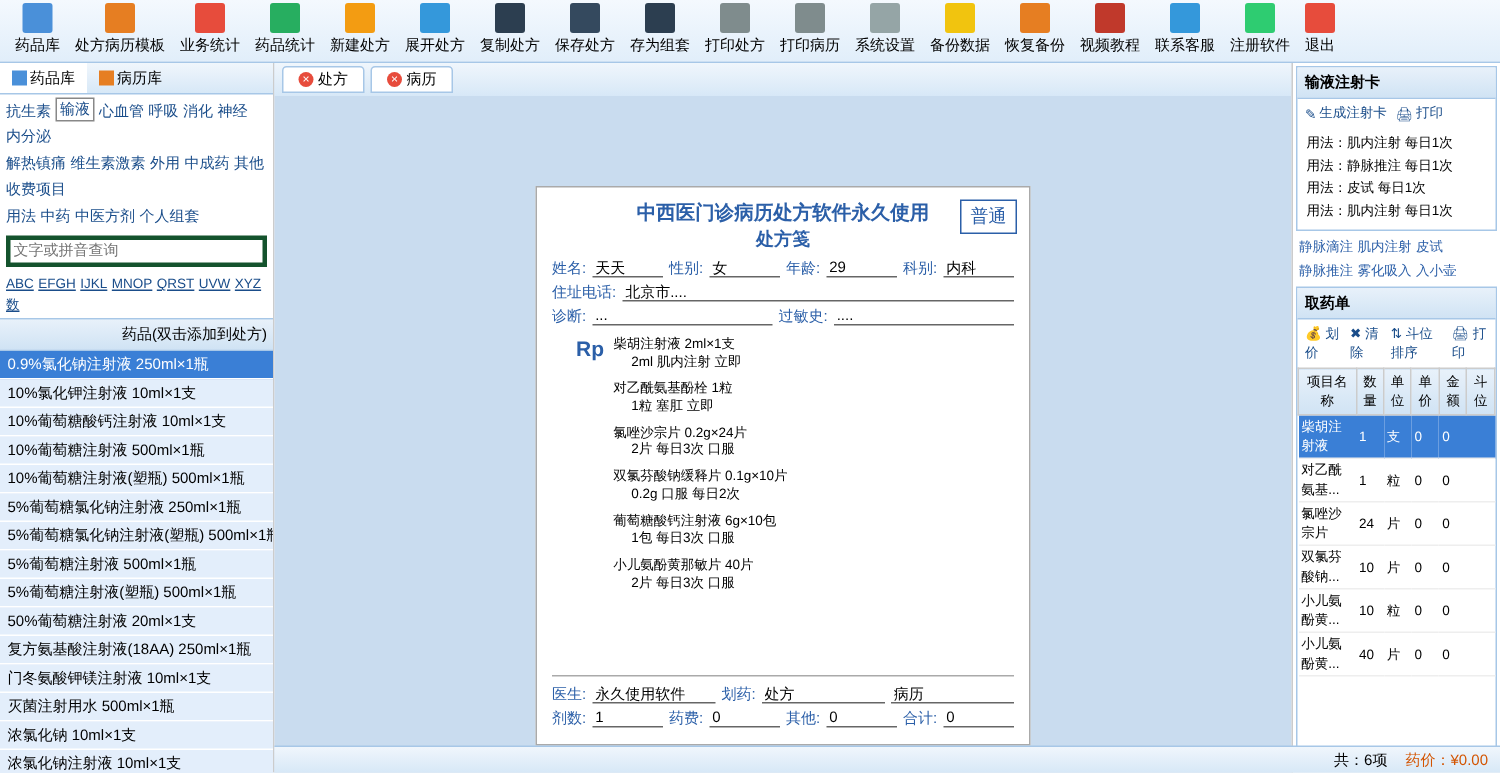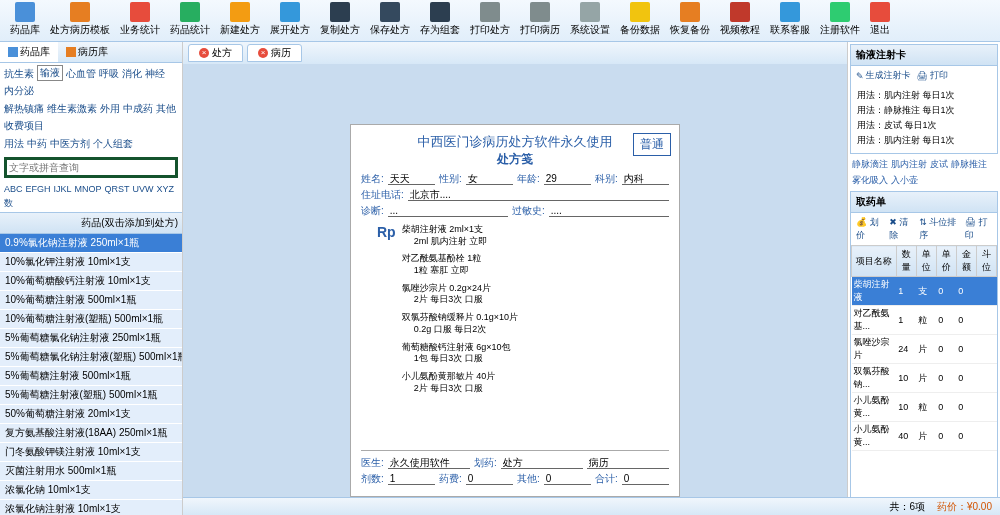--- a/index.html
+++ b/index.html
@@ -7,46 +7,46 @@
 
 .toolbar { display: flex; background: linear-gradient(#f4f9fe, #e1eefa); border-bottom: 1px solid #a7c7e7; padding: 2px 5px; height: 42px; }
 .tb-item { display: flex; flex-direction: column; align-items: center; padding: 0 5px; cursor: pointer; font-size: 10px; }
 .tb-icon { width: 20px; height: 20px; margin-bottom: 1px; }
 
 .main { display: flex; height: 473px; }
 .left-panel { width: 183px; background: #fff; border-right: 1px solid #ccc; display: flex; flex-direction: column; }
 .lp-row { display: flex; padding: 2px 4px; font-size: 10px; color: #1a4d8a; gap: 3px; flex-wrap: wrap; align-items: flex-end; }
 .lp-row span { cursor: pointer; }
 .lp-search { width: calc(100% - 8px); margin: 4px 4px; padding: 2px; border: 3px solid #14532d; font-size: 10px; color: #999; }
-.alpha-row { display: flex; font-size: 9px; padding: 2px 4px; gap: 3px; flex-wrap: wrap; color: #1a4d8a; }
+.alpha-row { display: flex; font-size: 9px; padding: 2px 4px; gap: 3px; flex-wrap: wrap; color: #1a4d8a; text-decoration: underline; }
 .alpha-row span { cursor: pointer; }
 .drug-header { background: linear-gradient(#e8f1fa, #d0e3f4); padding: 3px 4px; font-size: 10px; border-top: 1px solid #a7c7e7; border-bottom: 1px solid #a7c7e7; text-align: right; }
 .drug-list { flex: 1; overflow-y: auto; }
 .drug-item { padding: 2px 5px; font-size: 10px; cursor: pointer; background: #e3eefb; border-bottom: 1px solid #fff; white-space: nowrap; overflow: hidden; }
 .drug-item.sel { background: #3a7fd6; color: #fff; }
 
 .center { flex: 1; background: #c9dcef; display: flex; flex-direction: column; }
 .center-tabs { display: flex; background: linear-gradient(#f0f6fc, #d7e8f7); padding: 2px 5px; height: 22px; font-size: 10px; gap: 4px; }
 .c-tab { padding: 2px 10px; background: #fff; border: 1px solid #a7c7e7; border-radius: 3px 3px 0 0; cursor: pointer; display: flex; align-items: center; gap: 3px; }
 .c-tab .x { width: 10px; height: 10px; border-radius: 50%; background: #e74c3c; color: #fff; font-size: 8px; text-align: center; line-height: 9px; }
 .prescription { background: #fff; width: 330px; margin: 60px auto 0; border: 1px solid #aaa; padding: 8px 10px; font-size: 10px; position: relative; }
-.rx-title { text-align: center; font-size: 13px; font-weight: normal; color: #2b5fa8; }
+.rx-title { text-align: center; font-size: 13px; font-weight: bold; color: #2b5fa8; }
 .rx-sub { text-align: center; font-size: 12px; font-weight: bold; color: #2b5fa8; margin-bottom: 4px; }
 .rx-tag { position: absolute; right: 8px; top: 8px; border: 1px solid #2b5fa8; padding: 2px 6px; color: #2b5fa8; font-size: 12px; }
 .rx-row { display: flex; gap: 4px; margin: 2px 0; align-items: center; }
 .rx-row label { color: #2b5fa8; white-space: nowrap; }
 .rx-input { border: none; border-bottom: 1px solid #666; font-size: 10px; padding: 0 2px; flex: 1; min-width: 0; }
 .rx-body { margin: 6px 0 50px 16px; }
 .rx-rp { font-size: 14px; font-weight: bold; color: #2b5fa8; display: inline-block; vertical-align: top; width: 22px; }
 .rx-drugs { display: inline-block; }
 .rx-drug { margin-bottom: 6px; font-size: 9px; line-height: 1.3; }
 .rx-foot { border-top: 1px solid #aaa; padding-top: 3px; }
 .rx-calendar { background: #fff; border: 1px solid #888; width: 12px; height: 12px; display: inline-block; font-size: 8px; text-align: center; }
 
-.right-panel { width: 153px; display: flex; flex-direction: column; border-left: 1px solid #ccc; justify-content: space-between; }
+.right-panel { width: 139px; display: flex; flex-direction: column; border-left: 1px solid #ccc; justify-content: space-between; }
 .rp-section { border: 1px solid #a7c7e7; margin: 2px; background: #fff; }
 .rp-header { background: linear-gradient(#e8f1fa, #d0e3f4); padding: 3px 5px; font-size: 10px; font-weight: bold; border-bottom: 1px solid #a7c7e7; }
 .rp-actions { display: flex; gap: 6px; padding: 3px 5px; font-size: 9px; color: #1a4d8a; }
 .rp-actions span { cursor: pointer; display: flex; align-items: center; gap: 2px; }
 .rp-body { padding: 4px 6px; font-size: 9px; }
 .rp-inject div { margin-bottom: 2px; }
 .inj-links { display: flex; flex-wrap: wrap; gap: 3px; padding: 2px 4px; font-size: 9px; }
 .inj-links a { color: #2b5fa8; cursor: pointer; }
 .med-table { width: 100%; font-size: 9px; border-collapse: collapse; }
 .med-table th { background: linear-gradient(#e8f1fa, #d0e3f4); padding: 2px; border: 1px solid #ccc; font-weight: normal; }

